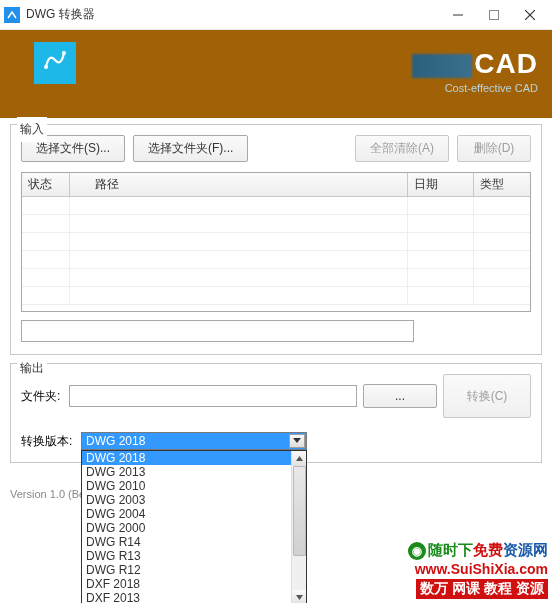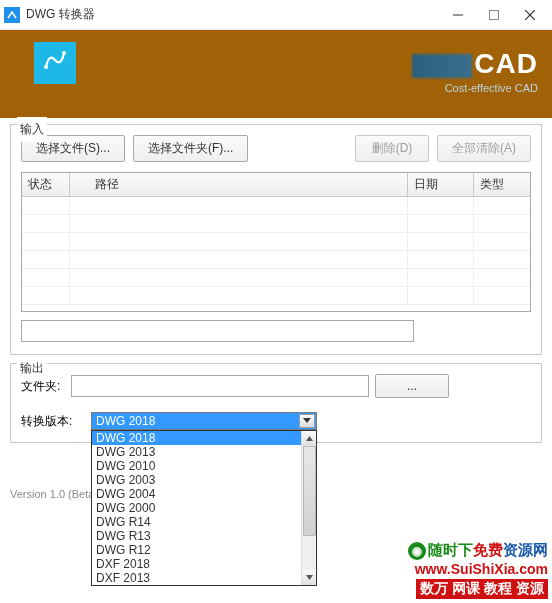--- a/index.html
+++ b/index.html
@@ -49,21 +49,21 @@
 .textfield { border: 1px solid #a8a8a8; height: 22px; padding: 2px 4px; font-size: 12px; background: #fff; }
 .input-block { margin-top: 8px; }
 .input-block .tf-wide { width: 393px; }
 
 .output-row { display: flex; align-items: center; gap: 6px; margin-bottom: 14px; }
 .output-row .lbl { width: 44px; }
 .output-row .tf-folder { width: 298px; }
 .btn-browse { width: 40px; padding: 4px 0; }
 .btn-convert { margin-left: auto; min-width: 88px; height: 44px; color: #9e9e9e; border: 1px solid #c8c8c8; background: linear-gradient(#fafafa, #f0f0f0); border-radius: 2px; }
 
-.version-row { display: flex; align-items: center; gap: 16px; }
+.version-row { display: flex; align-items: center; gap: 6px; }
 .version-row .lbl { width: 54px; }
 .combo { position: relative; width: 226px; }
 .combo-display { height: 18px; border: 1px solid #7a7a7a; background: #3399ff; color: #fff; display: flex; align-items: center; padding: 0 4px; font-size: 12px; }
 .combo-display .arrow { margin-left: auto; background: linear-gradient(#fafafa, #ddd); width: 16px; height: 14px; border: 1px solid #9e9e9e; display: flex; align-items: center; justify-content: center; margin-right: -3px; }
 .combo-display .arrow svg { width: 8px; height: 6px; }
 .combo-list { position: absolute; top: 18px; left: 0; width: 226px; border: 1px solid #333; background: #fff; z-index: 100; }
 .combo-list .opt { padding: 0px 4px; font-size: 12px; color: #333; height: 14px; line-height: 14px; }
 .combo-list .opt.sel { background: #3399ff; color: #fff; }
 .combo-list .scrollbar { position: absolute; right: 0; top: 0; width: 15px; height: 100%; background: #f0f0f0; border-left: 1px solid #ddd; }
 .combo-list .scrollbar .sb-btn { width: 100%; height: 15px; background: linear-gradient(#fafafa, #e0e0e0); display: flex; align-items: center; justify-content: center; }
@@ -128,22 +128,22 @@
 </div>
 
 <div class="main">
 
   <div class="fs">
     <div class="fs-legend">输入</div>
     <div class="button-row">
       <div class="btn">选择文件(S)...</div>
       <div class="btn">选择文件夹(F)...</div>
       <div class="spacer"></div>
+      <div class="btn disabled">全部清除(A)</div>
       <div class="btn disabled">删除(D)</div>
-      <div class="btn disabled">全部清除(A)</div>
     </div>
     <div class="table-wrap">
       <div class="thead">
         <div class="th th-status">状态</div>
         <div class="th th-path">路径</div>
         <div class="th th-date">日期</div>
         <div class="th th-type">类型</div>
       </div>
       <div class="tbody">
         <div class="row">
@@ -188,20 +188,23 @@
       <input class="textfield tf-wide" value="" style="">
     </div>
   </div>
 
   <div class="fs">
     <div class="fs-legend">输出</div>
     <div class="output-row">
       <div class="lbl">文件夹:</div>
       <input class="textfield tf-folder" value="" style="">
       <div class="btn btn-browse">...</div>
+      <div class="btn-convert" style="display:flex;align-items:center;justify-content:center;">
+          <span>转换(C)</span>
+        </div>
     </div>
     <div class="version-row">
       <div class="lbl">转换版本:</div>
       <div class="combo">
         <div class="combo-display">
           <span>DWG 2018</span>
           <div class="arrow">
             <svg viewBox="0 0 8 6">
                 <path d="M0 0 L4 5 L8 0 Z" fill="#333"></path>
               </svg>

